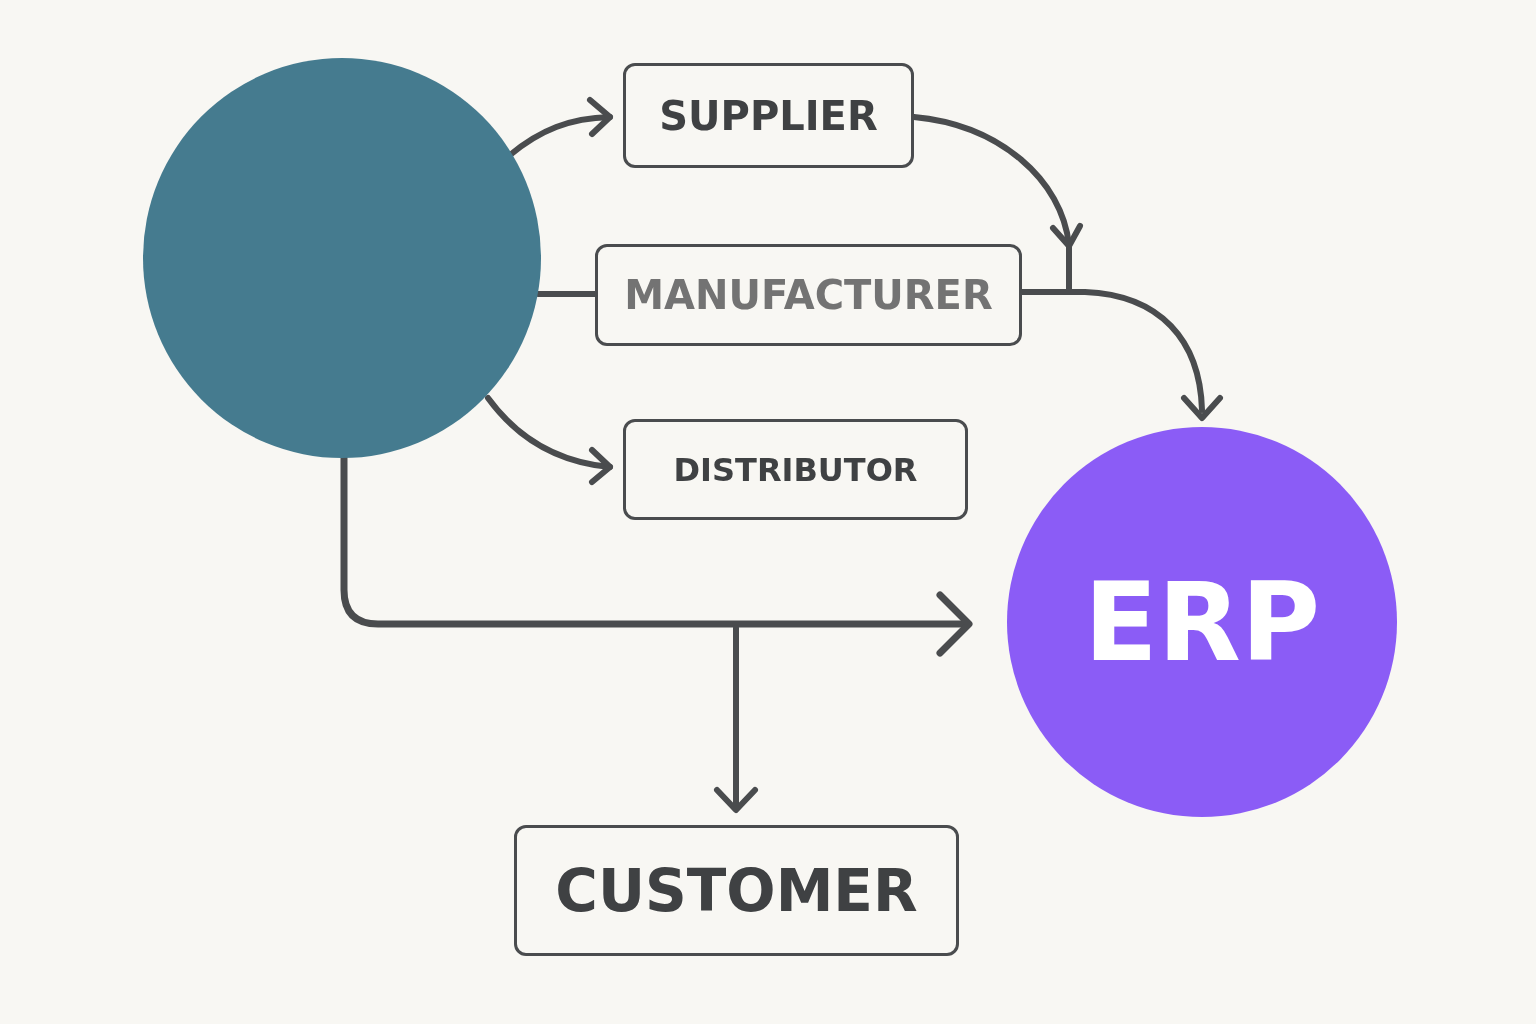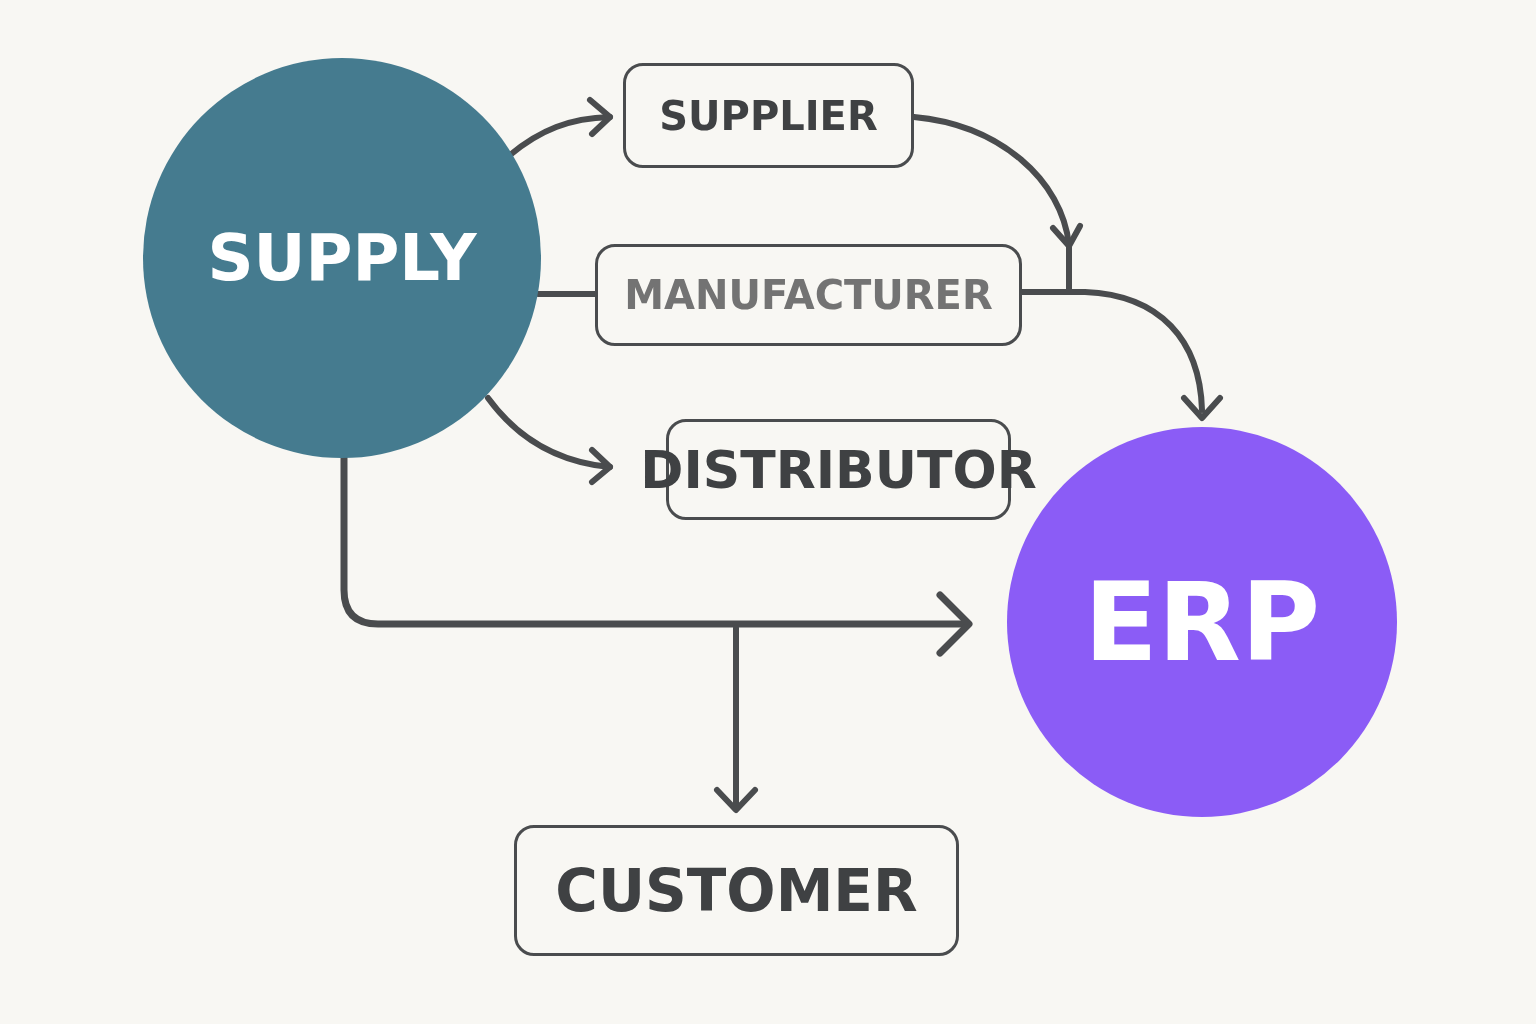--- a/index.html
+++ b/index.html
@@ -7,38 +7,38 @@
       width: 1536px; height: 1024px; overflow: hidden;
       background: #f8f7f3;
       font-family: "DejaVu Sans", sans-serif;
     }
     #stage { position: absolute; left: 0; top: 0; width: 1536px; height: 1024px; }
     svg { position: absolute; left: 0; top: 0; }
     .conn { fill: none; stroke: #4a4c4e; stroke-width: 7; stroke-linecap: round; stroke-linejoin: round; }
     .conn-thin { fill: none; stroke: #4a4c4e; stroke-width: 6; stroke-linecap: round; stroke-linejoin: round; }
     .box {
       position: absolute; box-sizing: border-box;
-      border: 3px solid #4a4c4e; border-radius: 20px;
+      border: 3px solid #4a4c4e; border-radius: 12px;
       background: #f8f7f3;
       display: flex; align-items: center; justify-content: center;
       color: #3f4143; font-weight: bold;
       font-family: "DejaVu Sans", sans-serif;
     }
     .circle {
       position: absolute; border-radius: 50%;
       display: flex; align-items: center; justify-content: center;
       flex-direction: column;
       color: #ffffff; font-weight: bold; text-align: center;
       font-family: "DejaVu Sans", sans-serif;
     }
     #supply-circle { left: 143px; top: 58px; width: 398px; height: 400px; font-size: 64px; line-height: 80px; }
     #erp-circle { left: 1007px; top: 427px; width: 390px; height: 390px; font-size: 108px; }
     #box-supplier { left: 623px; top: 63px; width: 291px; height: 105px; font-size: 40px; }
     #box-manufacturer { left: 595px; top: 244px; width: 427px; height: 102px; font-size: 40px; }
-    #box-distributor { left: 623px; top: 419px; width: 345px; height: 101px; font-size: 52px; margin-left: 43px; }
+    #box-distributor { left: 623px; top: 419px; width: 345px; height: 101px; font-size: 32px; }
     #box-customer { left: 514px; top: 825px; width: 445px; height: 131px; font-size: 58px; }
   </style>
 </head>
 <body style="background: rgb(248, 247, 243);">
 
 <div id="stage">
   <svg width="1536" height="1024" viewBox="0 0 1536 1024">
 
     <path class="conn-thin" d="M 510 155 C 540 130, 570 118, 610 117" style="stroke: rgb(74, 76, 78);"></path>
     <path class="conn-thin" d="M 590 100 L 610 117 L 592 134" style="stroke: rgb(74, 76, 78);"></path>
@@ -55,21 +55,20 @@
     <path class="conn-thin" d="M 1184 398 L 1202 418 L 1220 398" style="stroke: rgb(74, 76, 78);"></path>
 
     <path class="conn" d="M 344 458 L 344 590 Q 344 624, 378 624 L 968 624" style="stroke: rgb(74, 76, 78);"></path>
     <path class="conn" d="M 940 595 L 969 624 L 940 653" style="stroke: rgb(74, 76, 78);"></path>
 
     <path class="conn-thin" d="M 736 628 L 736 808" style="stroke: rgb(74, 76, 78);"></path>
     <path class="conn-thin" d="M 717 790 L 736 810 L 755 790" style="stroke: rgb(74, 76, 78);"></path>
   </svg>
 
   <div id="supply-circle" class="circle" style="background: rgb(69, 123, 143); color: rgb(255, 255, 255);">
-    <span>SUPPLY</span>
   </div>
 
   <div id="erp-circle" class="circle" style="background: #8b5cf6; color: rgb(255, 255, 255);">
     <span>ERP</span>
   </div>
 
   <div id="box-supplier" class="box" style="border-color: rgb(74, 76, 78); color: rgb(63, 65, 67); background: rgb(248, 247, 243);">
     <span>SUPPLIER</span>
   </div>
 

